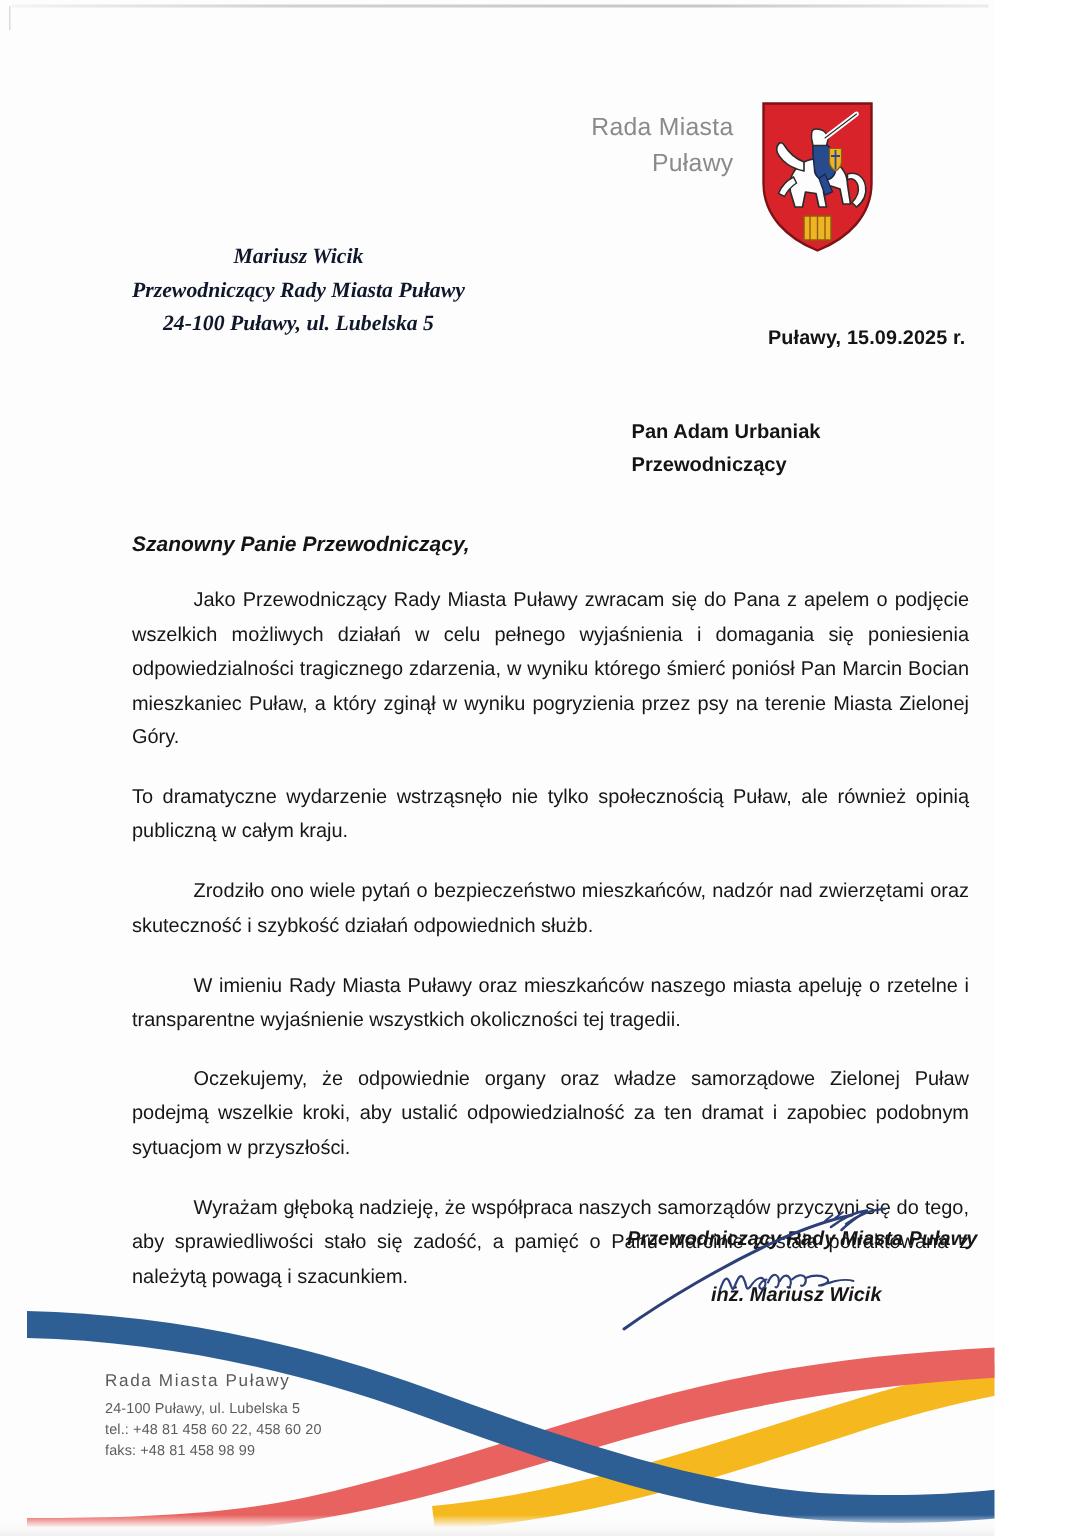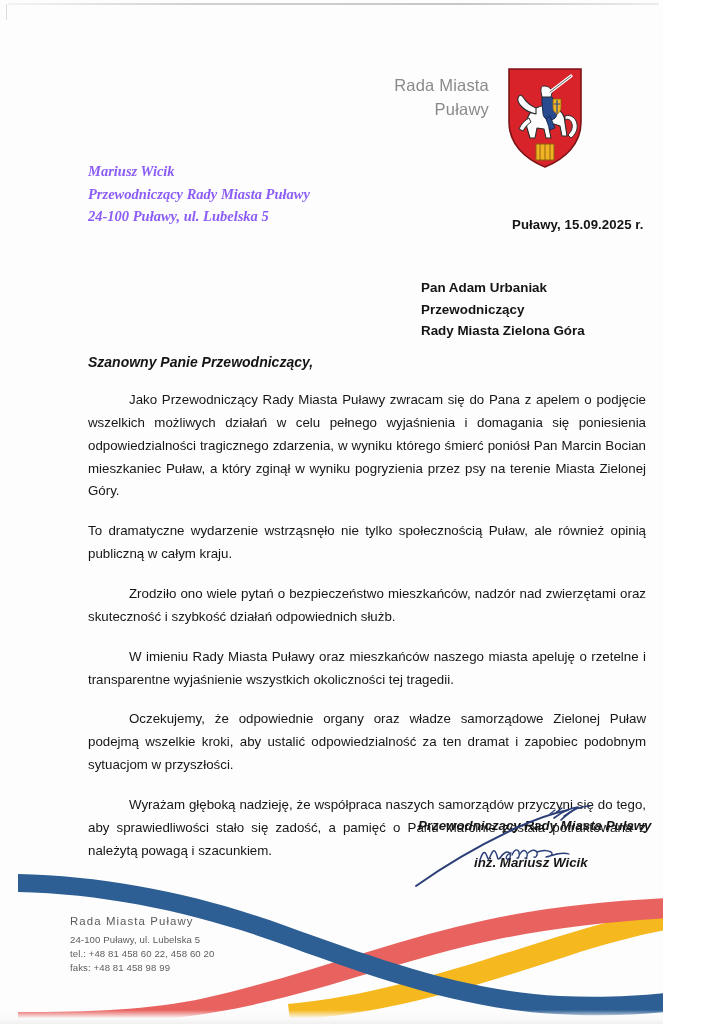--- a/index.html
+++ b/index.html
@@ -61,22 +61,23 @@
   
   .sender {
     position: absolute;
     top: 160px;
     left: 88px;
     font-family: "Liberation Serif", serif;
     font-weight: bold;
     font-style: italic;
     font-size: 14.5px;
     line-height: 1.56;
-    color: #8b5cf6;
-    white-space: nowrap;
+    color: #0f172a;
+    white-space: nowrap;
+    text-align: center;
   }
 
   
   .date-line {
     position: absolute;
     top: 217px;
     left: 512px;
     font-size: 13.2px;
     font-weight: bold;
     color: #141414;
@@ -255,21 +256,20 @@
     <div>Mariusz Wicik</div>
     <div>Przewodniczący Rady Miasta Puławy</div>
     <div>24-100 Puławy, ul. Lubelska 5</div>
   </div>
 
   <div class="date-line">Puławy, 15.09.2025 r.</div>
 
   <div class="recipient">
     <div>Pan Adam Urbaniak</div>
     <div>Przewodniczący</div>
-    <div>Rady Miasta Zielona Góra</div>
   </div>
 
   <div class="salutation">Szanowny Panie Przewodniczący,</div>
 
   <div class="body-block">
     <p class="para indent">Jako Przewodniczący Rady Miasta Puławy zwracam się do Pana z apelem o podjęcie wszelkich możliwych działań w celu pełnego wyjaśnienia i domagania się poniesienia odpowiedzialności tragicznego zdarzenia, w wyniku którego śmierć poniósł Pan Marcin Bocian mieszkaniec Puław, a który zginął w wyniku pogryzienia przez psy na terenie Miasta Zielonej Góry.</p>
     <p class="para">To dramatyczne wydarzenie wstrząsnęło nie tylko społecznością Puław, ale również opinią publiczną w całym kraju.</p>
     <p class="para indent">Zrodziło ono wiele pytań o bezpieczeństwo mieszkańców, nadzór nad zwierzętami oraz skuteczność i szybkość działań odpowiednich służb.</p>
     <p class="para indent">W imieniu Rady Miasta Puławy oraz mieszkańców naszego miasta apeluję o rzetelne i transparentne wyjaśnienie wszystkich okoliczności tej tragedii.</p>
     <p class="para indent">Oczekujemy, że odpowiednie organy oraz władze samorządowe Zielonej Puław podejmą wszelkie kroki, aby ustalić odpowiedzialność za ten dramat i zapobiec podobnym sytuacjom w przyszłości.</p>

